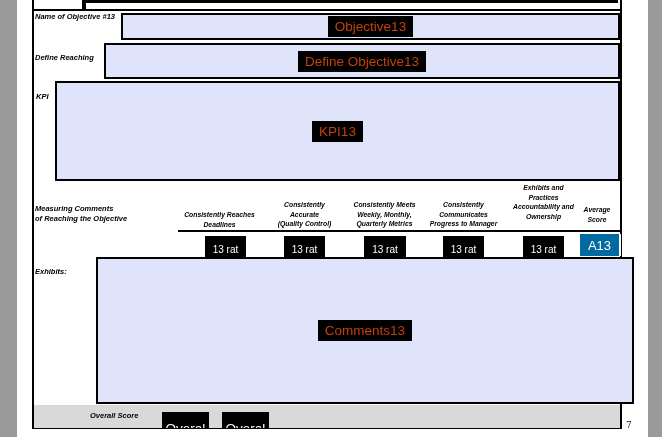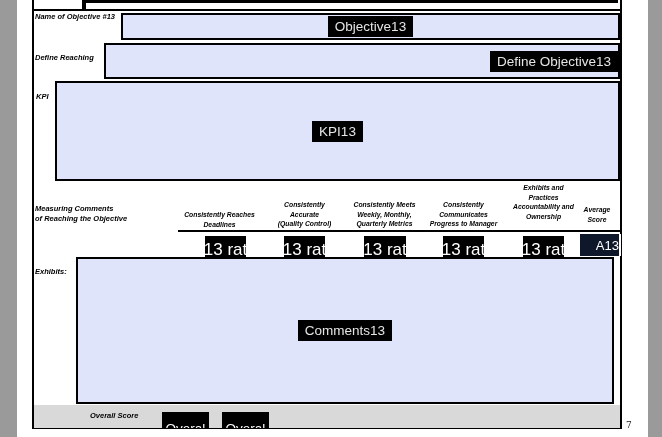--- a/index.html
+++ b/index.html
@@ -10,49 +10,49 @@
   }
   .abs{position:absolute;box-sizing:border-box;}
   .page{left:17px;top:0;width:631px;height:437px;background:#ffffff;}
   .frame{left:32px;top:0;width:590px;height:429px;
     border-left:2px solid #000;border-right:2px solid #000;border-bottom:2.5px solid #000;}
   .prev-bottom{left:85px;top:0;width:533px;height:3px;background:#000;}
   .prev-left{left:82px;top:0;width:3.5px;height:10px;background:#000;}
   .prev-row-line{left:33px;top:9px;width:588px;height:1.5px;background:#000;}
   .lbl{font-size:7.5px;font-weight:bold;font-style:italic;color:#000;line-height:9.5px;white-space:nowrap;}
   .field{background:#dfe4fb;border:2px solid #000;display:flex;align-items:center;justify-content:center;}
-  .hl{background:#000;color:#e5e5e5;font-size:13.5px;line-height:17px;padding:2px 7px;white-space:nowrap;}
+  .hl{background:#000;color:#c2410c;font-size:13.5px;line-height:17px;padding:2px 7px;white-space:nowrap;}
   .f-name{left:121px;top:13px;width:499px;height:27px;}
-  .f-define{left:104px;top:43px;width:516px;height:36px;justify-content:flex-end;}
+  .f-define{left:104px;top:43px;width:516px;height:36px;}
   .f-kpi{left:55px;top:81px;width:565px;height:100px;}
-  .f-comments{left:76px;top:257px;width:538px;height:147px;}
+  .f-comments{left:96px;top:257px;width:538px;height:147px;}
   .l-name{left:35px;top:12px;}
   .l-define{left:35px;top:53px;}
   .l-kpi{left:36px;top:92px;}
   .l-measuring{left:35px;top:204px;}
   .l-comments{left:35px;top:267px;}
   .underline{left:178px;top:230px;width:444px;height:1.5px;background:#000;}
   .hdr{font-size:6.8px;font-weight:bold;font-style:italic;color:#000;
        line-height:9.5px;text-align:center;}
   .hc1{left:172px;top:210px;width:95px;}
   .hc2{left:262px;top:200px;width:85px;}
   .hc3{left:341px;top:200px;width:87px;}
   .hc4{left:420px;top:200px;width:87px;}
   .hc5{left:500px;top:183px;width:87px;}
   .hc6{left:567px;top:205px;width:60px;}
   .rbox{top:236px;height:21px;background:#000;overflow:hidden;display:flex;justify-content:center;}
-  .rbox span{color:#fff;font-size:17px;line-height:18px;margin-top:5px;white-space:nowrap;}
+  .rbox span{color:#fff;font-size:10px;line-height:18px;margin-top:5px;white-space:nowrap;}
   .rb1{left:205px;width:41px;}
   .rb2{left:284px;width:41px;}
   .rb3{left:364px;width:42px;}
   .rb4{left:443px;width:41px;}
   .rb5{left:523px;width:41px;}
-  .avgbox{left:578px;top:234px;width:43px;height:22px;background:#0f172a;
+  .avgbox{left:578px;top:234px;width:43px;height:22px;background:#0369a1;
     border-left:2px solid #fff;border-right:2px solid #fff;
-    display:flex;align-items:center;justify-content:flex-end;}
+    display:flex;align-items:center;justify-content:center;}
   .avgbox span{color:#fff;font-size:13px;white-space:nowrap;}
   .overall-row{left:34px;top:405px;width:586px;height:23px;background:#d9d9d9;}
   .l-overall{left:90px;top:411px;width:67px;text-align:left;}
   .obox{top:412px;height:16px;background:#000;overflow:hidden;display:flex;justify-content:center;}
   .obox span{color:#fff;font-size:13.5px;line-height:17px;margin-top:8px;white-space:nowrap;}
   .ob1{left:162px;width:47px;}
   .ob2{left:222px;width:47px;}
   .pagenum{left:626px;top:420px;font-family:"DejaVu Serif", serif;font-size:9px;color:#1a1a1a;}
 </style>
 </head>

